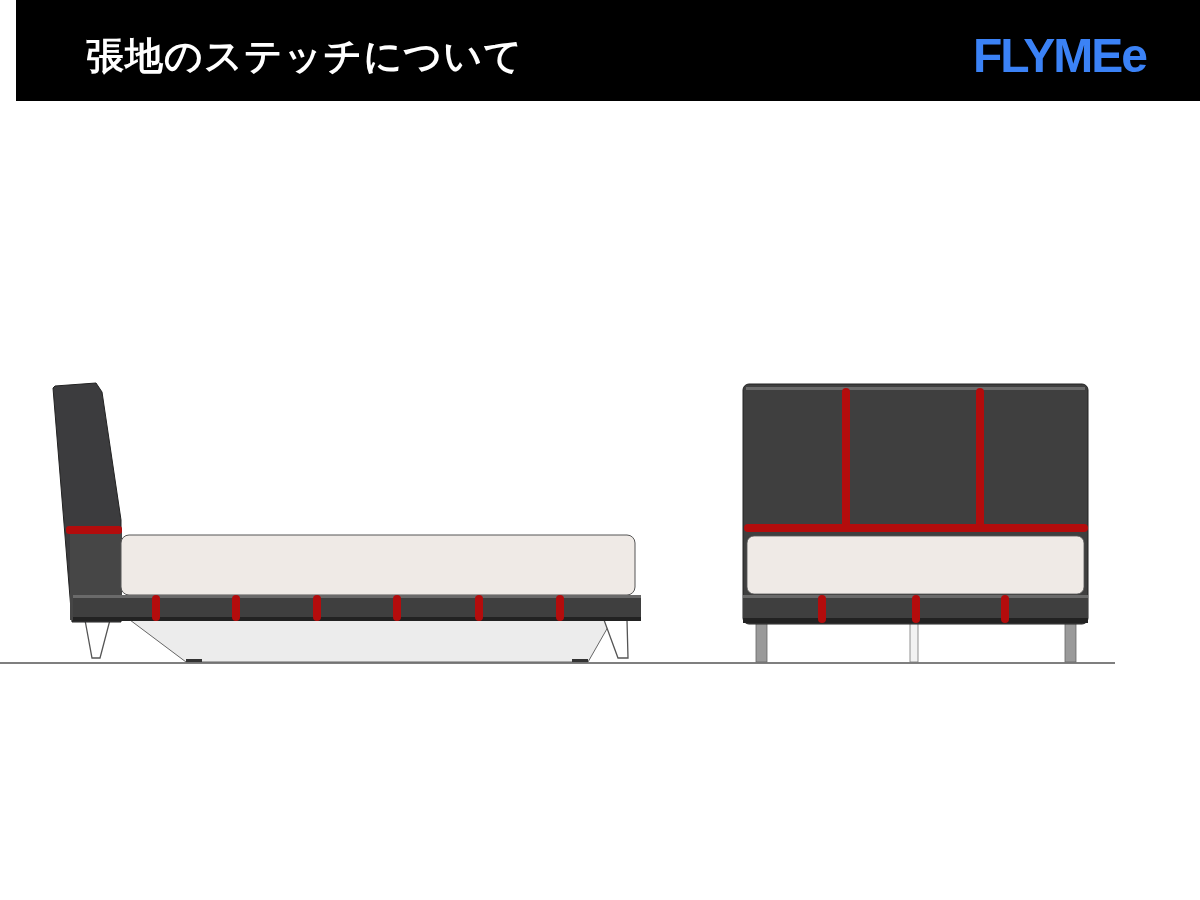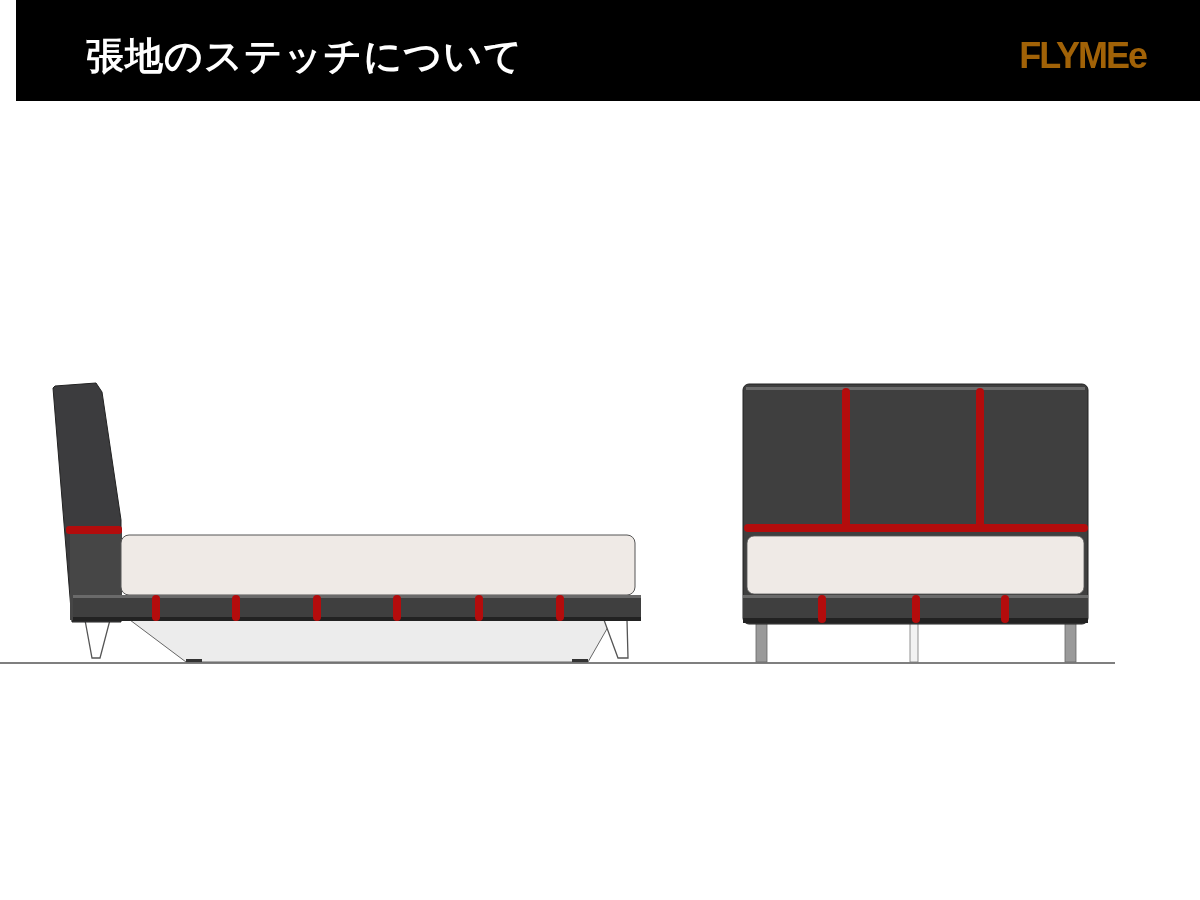--- a/index.html
+++ b/index.html
@@ -1,19 +1,19 @@
 <!DOCTYPE html>
 <html><head>
 <meta charset="utf-8">
 <style>
   html, body { margin:0; padding:0; }
   body { width:1200px; height:900px; background:#ffffff; position:relative; overflow:hidden; font-family:"DejaVu Sans", sans-serif; }
   .header { position:absolute; left:16px; top:0; width:1200px; height:101px; background:#000000; }
   .title { position:absolute; left:70px; top:30px; color:#ffffff; font-family:"DejaVu Sans", sans-serif; font-weight:bold; font-size:38px; letter-spacing:1px; line-height:52px; white-space:nowrap; }
-  .logo { position:absolute; right:70px; top:28px; color:#a16207; font-family:"Liberation Sans", sans-serif; font-weight:bold; font-size:36px; letter-spacing:-2px; line-height:56px; }
+  .logo { position:absolute; right:70px; top:28px; color:#3b82f6; font-family:"Liberation Sans", sans-serif; font-weight:bold; font-size:48px; letter-spacing:-2px; line-height:56px; }
   svg { position:absolute; left:0; top:0; }
 </style>
 </head>
 <body>
 
 <div class="header">
   <div class="title">張地のステッチについて</div>
   <div class="logo">FLYMEe</div>
 </div>
 

